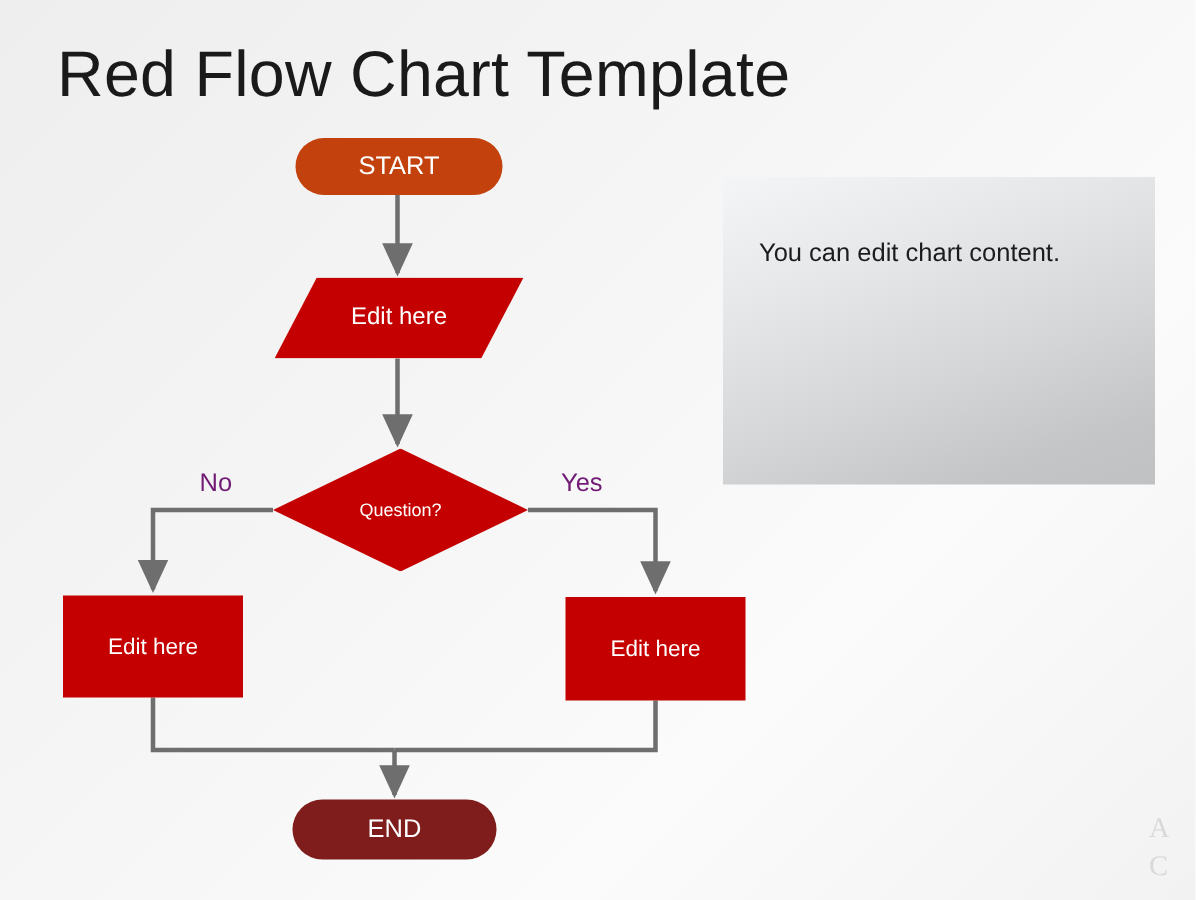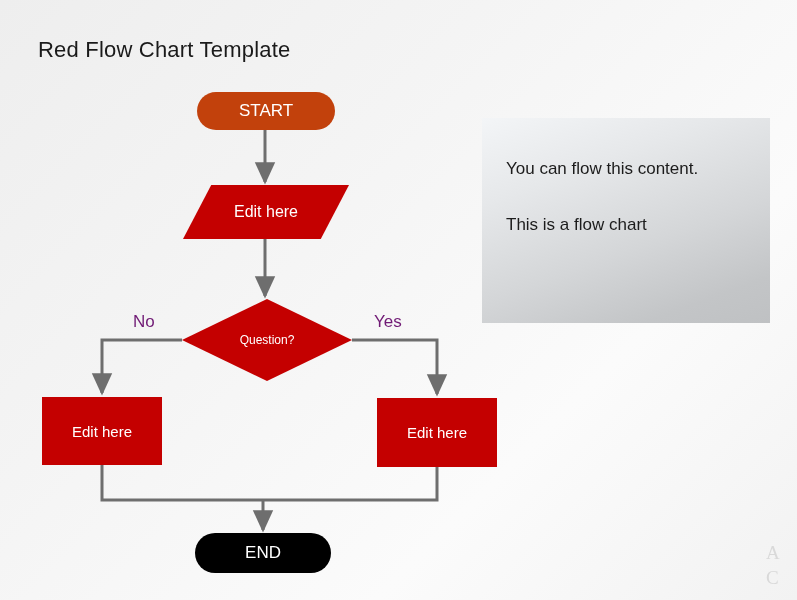--- a/index.html
+++ b/index.html
@@ -19,21 +19,21 @@
     left: 0; top: 0;
     width: 797px;
     height: 600px;
   }
 
   
   #title {
     position: absolute;
     left: 38px;
     top: 28px;
-    font-size: 22px;
+    font-size: 43px;
     line-height: 44px;
     color: #1a1a1a;
     font-weight: normal;
     letter-spacing: 0.2px;
     white-space: nowrap;
   }
 
   
   #connectors {
     position: absolute;
@@ -68,21 +68,21 @@
     height: 38px;
     background: #c2410c;
     border-radius: 19px;
     font-size: 17px;
   }
   #node-end {
     left: 195px;
     top: 533px;
     width: 136px;
     height: 40px;
-    background: #000000;
+    background: #7f1d1d;
     border-radius: 20px;
     font-size: 17px;
   }
 
   
   #node-input {
     left: 183px;
     top: 185px;
     width: 166px;
     height: 54px;
@@ -243,23 +243,22 @@
 
   <div class="node" id="node-process-right">
     <span class="node-label">Edit here</span>
   </div>
 
   <div class="node" id="node-end">
     <span class="node-label">END</span>
   </div>
 
   <div id="side-panel">
-    <p class="panel-line" id="panel-para-1">You can flow this content.</p>
+    <p class="panel-line" id="panel-para-1">You can edit chart content.</p>
     <p class="panel-line" id="panel-para-2">
-      <span id="panel-line-2a">This is a flow chart</span>
     </p>
   </div>
 
   <div id="watermark">
     <span>A</span>
     <span>C</span>
   </div>
 
 </div>
 

